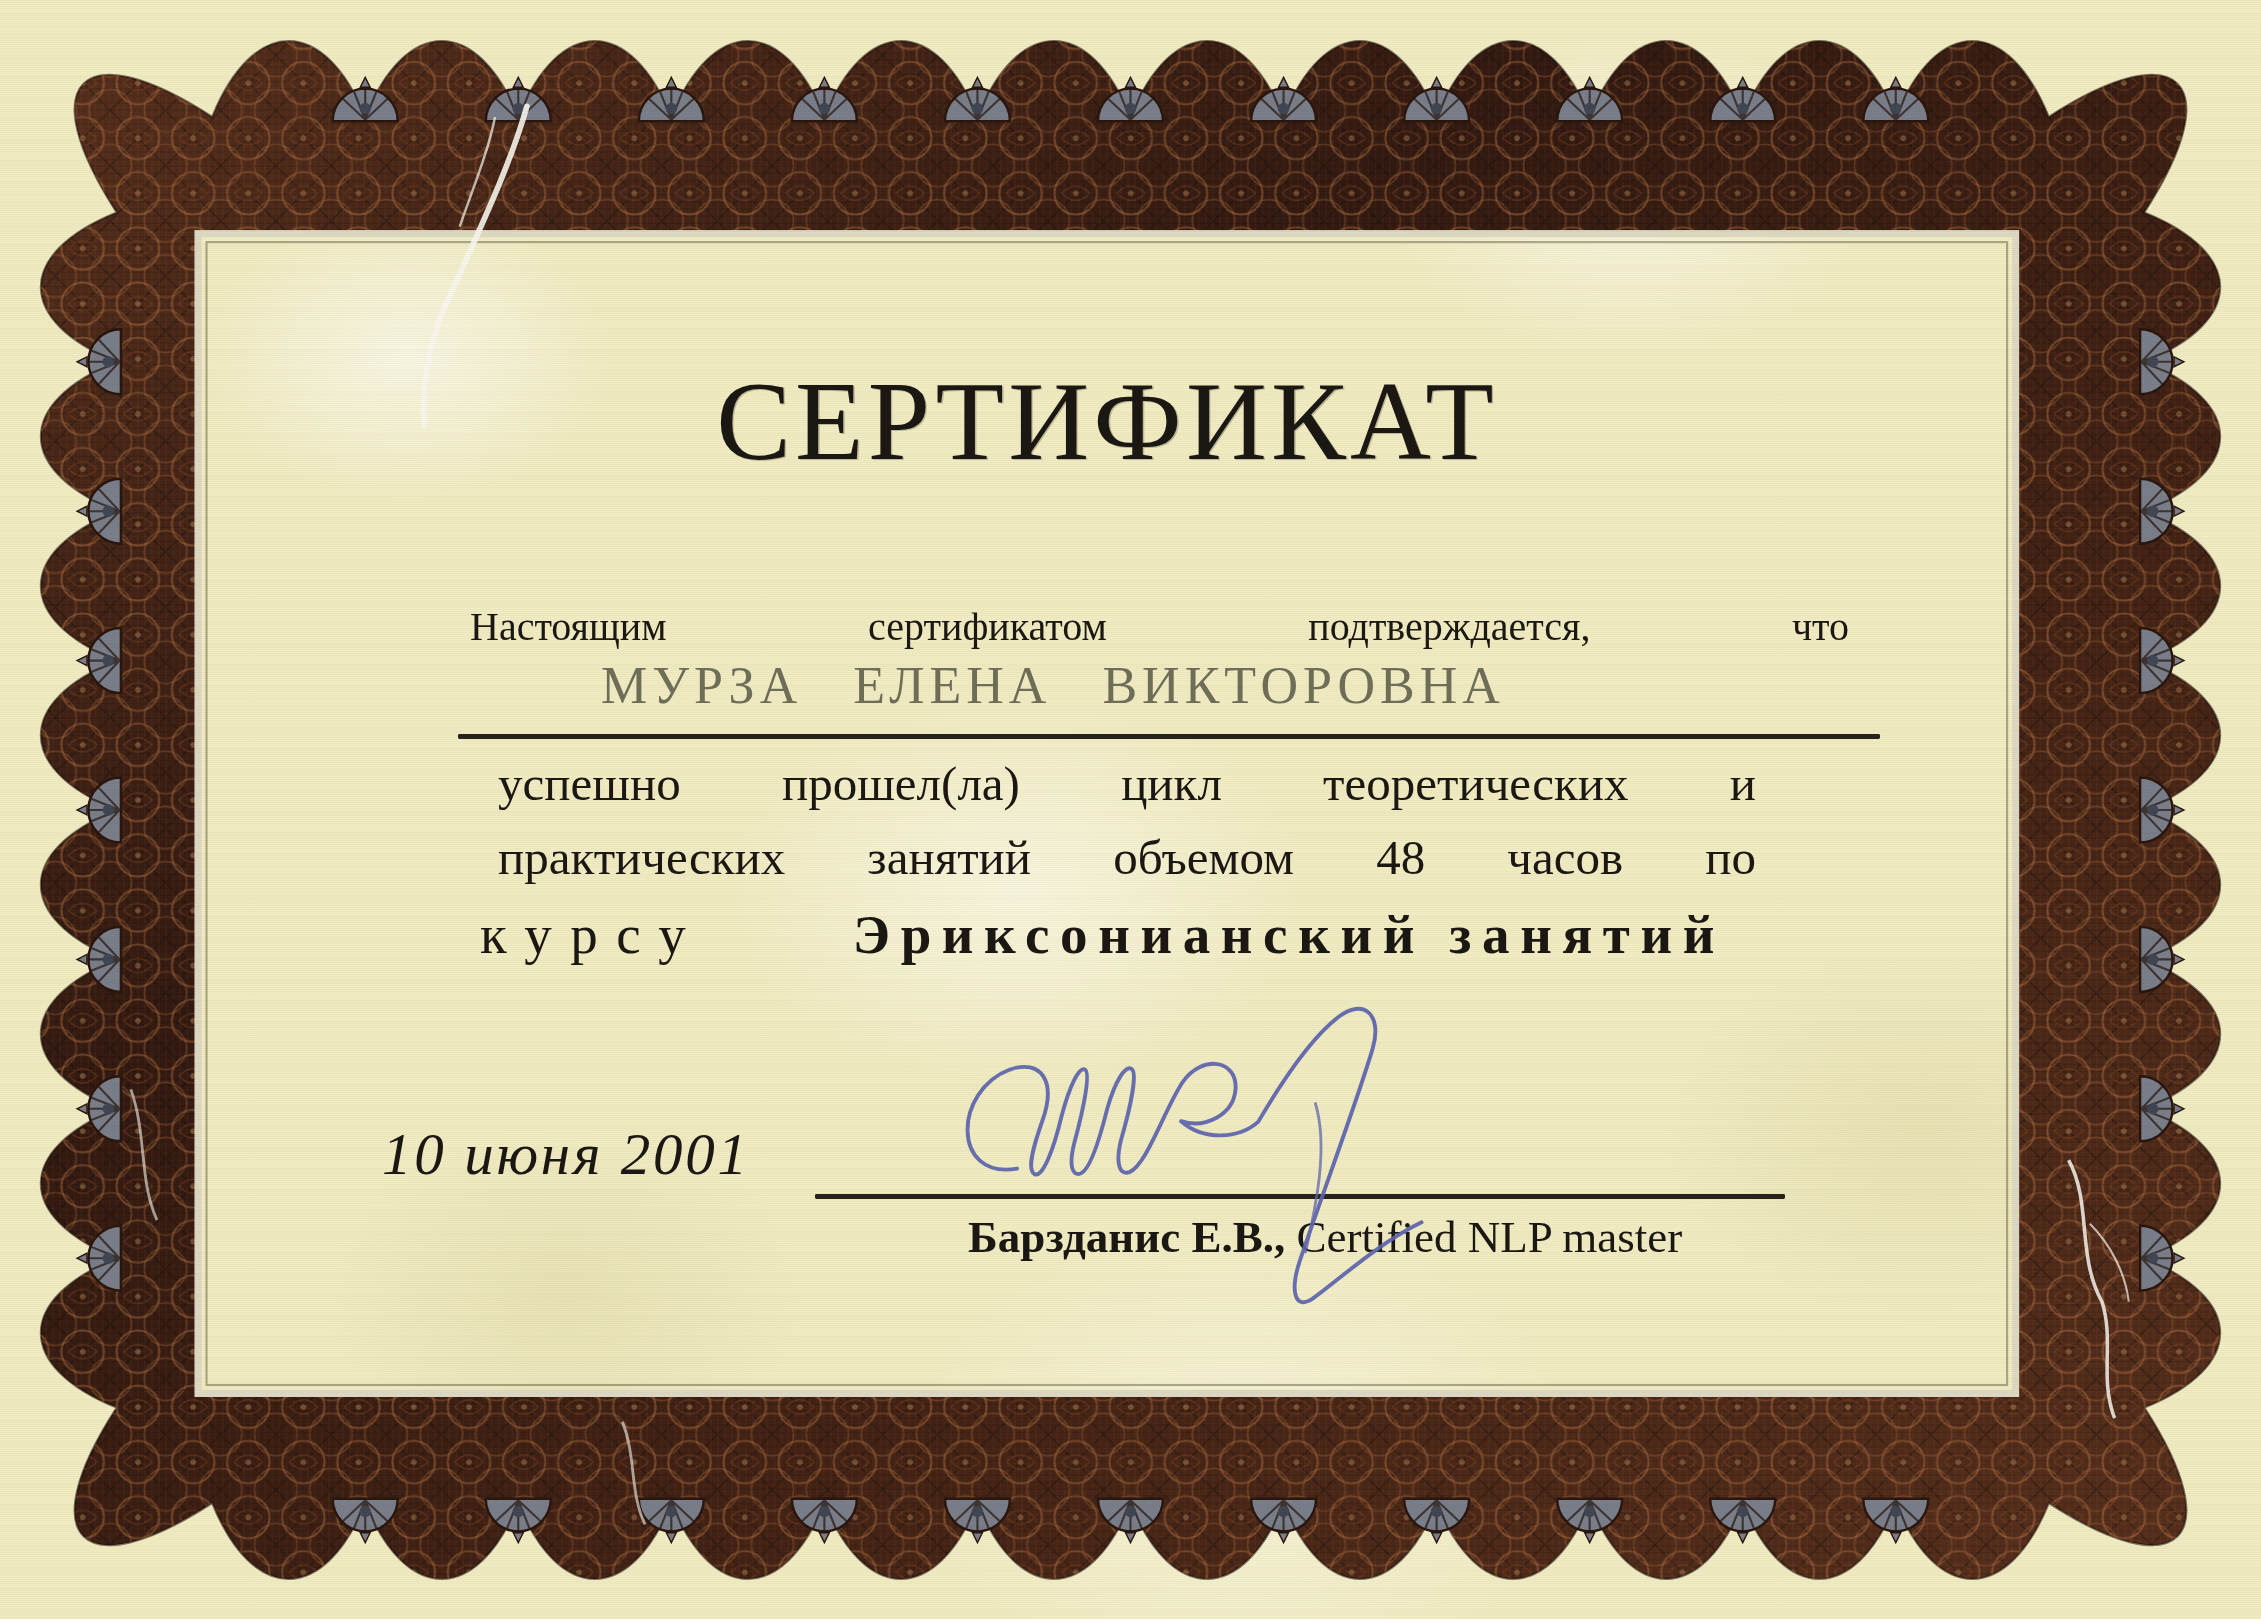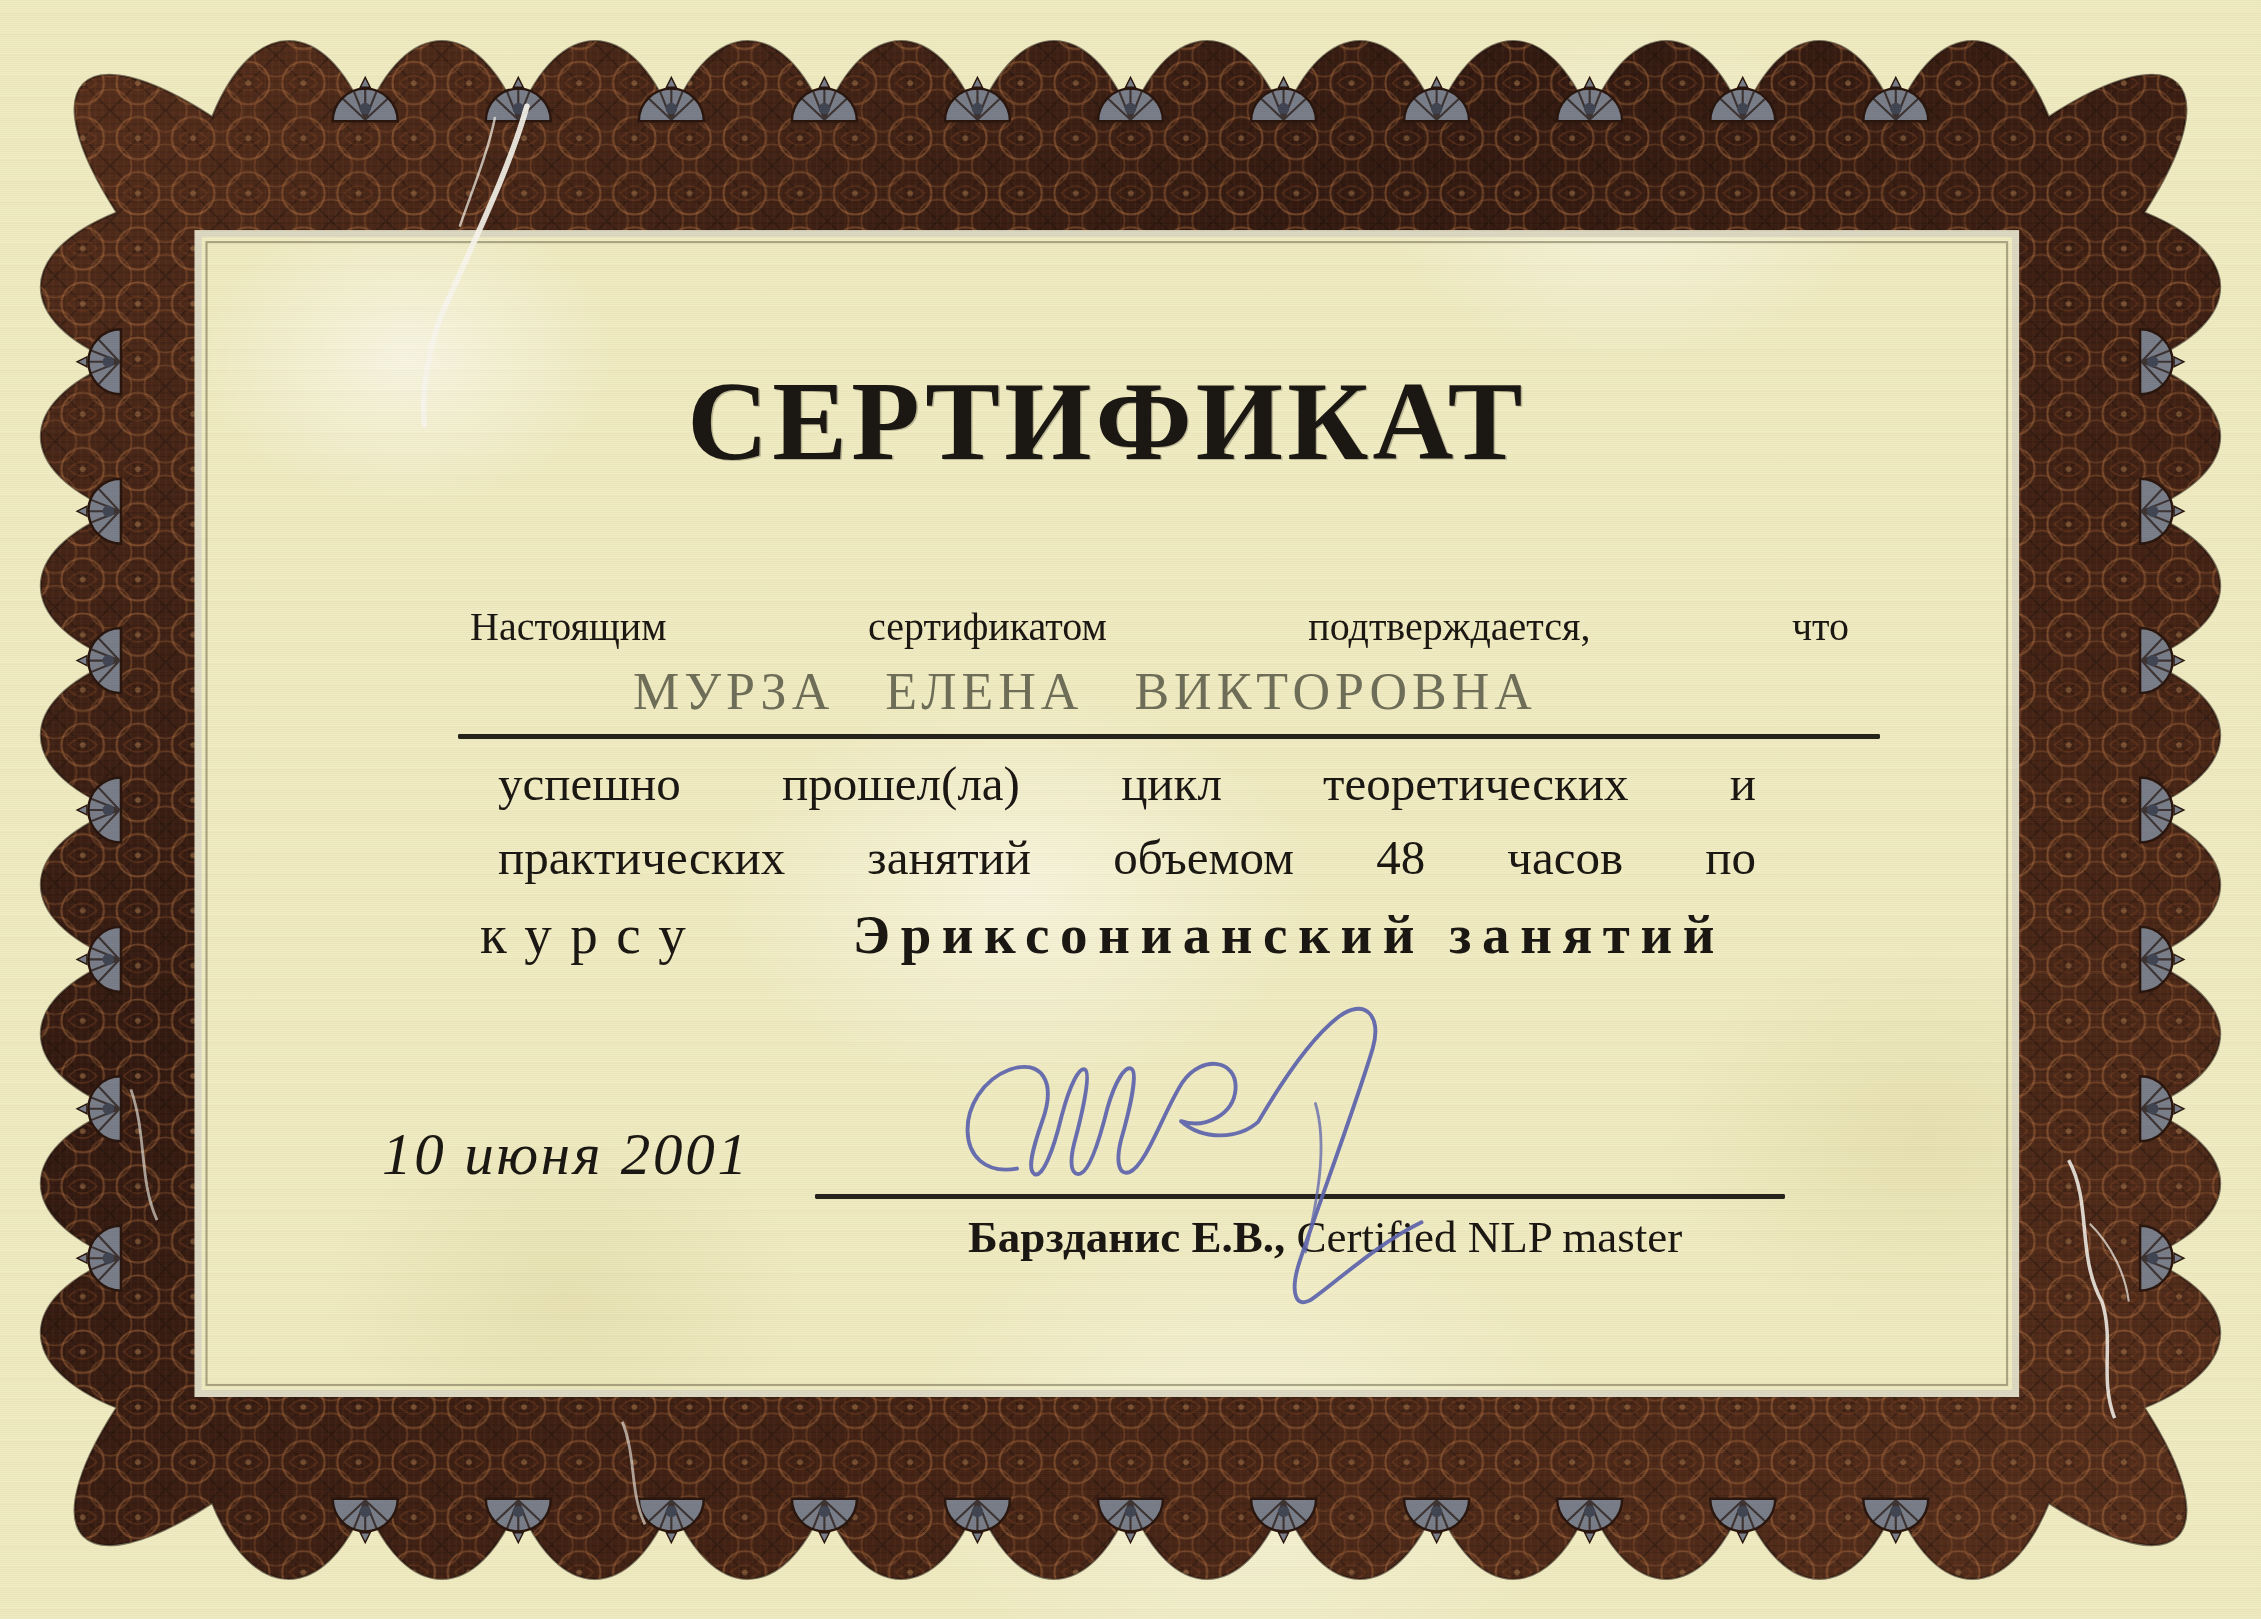--- a/index.html
+++ b/index.html
@@ -32,38 +32,37 @@
   svg.layer {
     position: absolute; left: 0; top: 0;
     width: 2261px; height: 1620px;
   }
   #sig-layer { z-index: 30; pointer-events: none; }
   .content { position: absolute; z-index: 20; color: var(--ink, #1b1712); }
 
   .title {
     left: 198px; top: 357px; width: 1818px;
     text-align: center;
-    font-size: 112px; font-weight: bold;
+    font-size: 112px; font-weight: normal;
     letter-spacing: 4.2px;
     color: var(--ink, #1b1712);
     text-shadow: 1.4px 1.4px 0 rgba(40,35,25,0.25);
   }
   .intro {
     left: 470px; top: 603px; width: 1379px;
     font-size: 40px;
     text-align: justify; text-align-last: justify;
     white-space: nowrap;
   }
   .recipient {
-    left: 633px; top: 656px; width: 919px;
+    left: 601px; top: 656px; width: 919px;
     font-size: 52px;
     letter-spacing: 5px; word-spacing: 33px;
     color: var(--name-ink, #6e6d57);
     white-space: nowrap;
-    margin-top: 6px;
   }
   .rule { position: absolute; z-index: 20; background: #26231d; height: 5px; border-radius: 1.4px; }
   #rule-name { left: 458px; top: 734px; width: 1422px; }
   #rule-sign { left: 815px; top: 1194px; width: 970px; }
 
   .bodyline {
     left: 498px; width: 1258px;
     font-size: 49px;
     text-align: justify; text-align-last: justify;
     white-space: nowrap;

